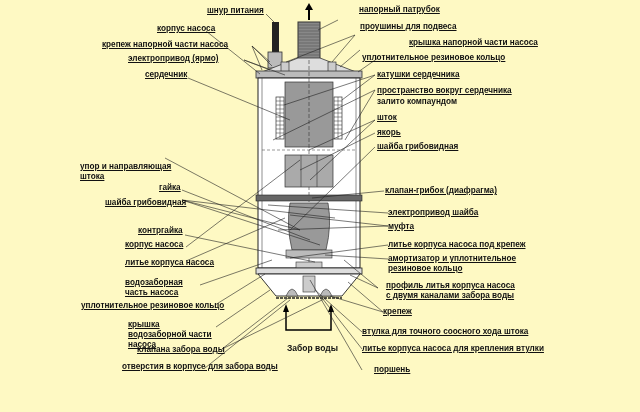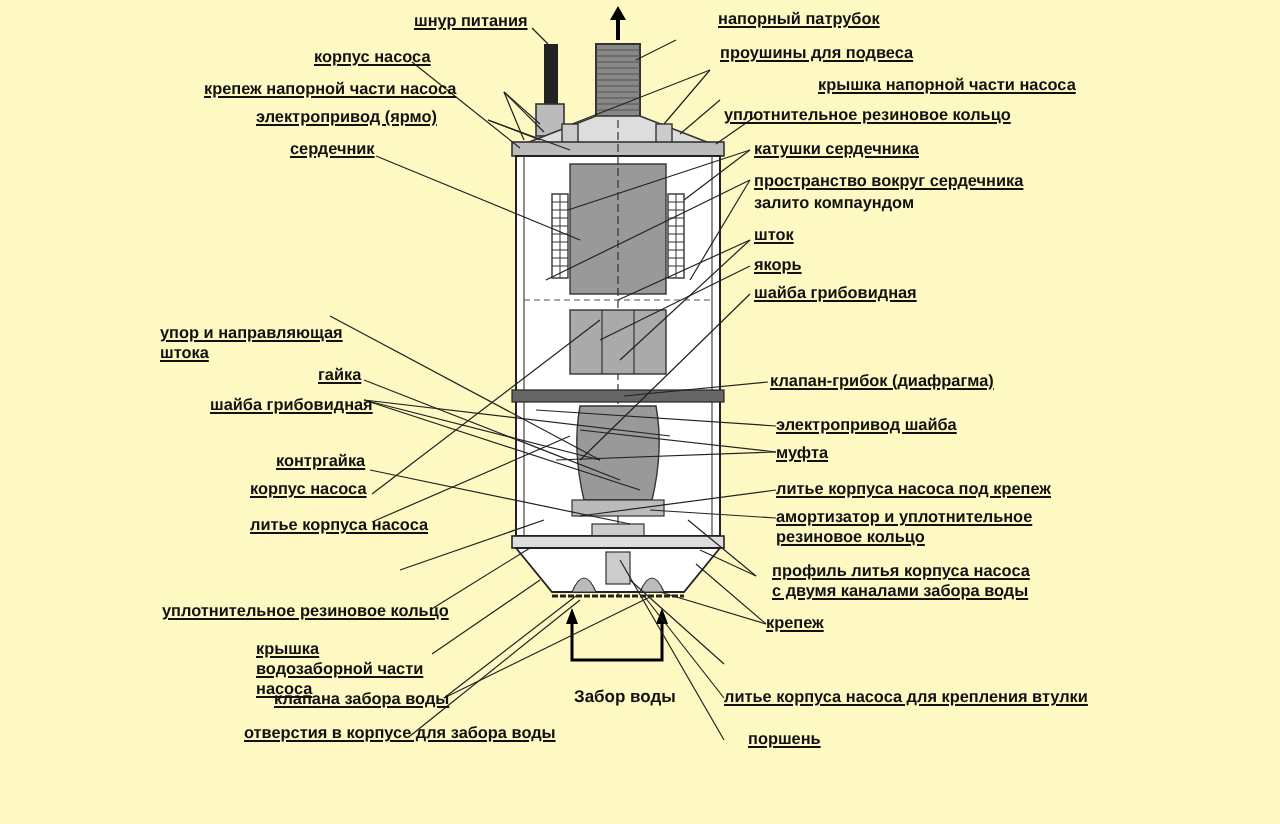--- a/index.html
+++ b/index.html
@@ -161,20 +161,21 @@
   <div class="lbl" style="left:157px;top:24px;">корпус насоса</div>
   <div class="lbl" style="left:102px;top:40px;">крепеж напорной части насоса</div>
   <div class="lbl" style="left:128px;top:54px;">электропривод (ярмо)</div>
   <div class="lbl" style="left:145px;top:70px;">сердечник</div>
   <div class="lbl2" style="left:80px;top:162px;width:100px;">упор и направляющая штока</div>
   <div class="lbl" style="left:159px;top:183px;">гайка</div>
   <div class="lbl" style="left:105px;top:198px;">шайба грибовидная</div>
   <div class="lbl" style="left:138px;top:226px;">контргайка</div>
   <div class="lbl" style="left:125px;top:240px;">корпус насоса</div>
   <div class="lbl" style="left:125px;top:258px;">литье корпуса насоса</div>
+  <div class="lbl2" style="left:125px;top:278px;width:82px;">водозаборная часть насоса</div>
   <div class="lbl" style="left:81px;top:301px;">уплотнительное резиновое кольцо</div>
   <div class="lbl2" style="left:128px;top:320px;width:92px;">крышка водозаборной части насоса</div>
   <div class="lbl" style="left:137px;top:345px;">клапана забора воды</div>
   <div class="lbl" style="left:122px;top:362px;text-align:right;">отверстия в  корпусе для забора воды</div>
 
   <div class="lbl" style="left:359px;top:5px;">напорный патрубок</div>
   <div class="lbl" style="left:360px;top:22px;">проушины для подвеса</div>
   <div class="lbl" style="left:361px;top:38px;margin-left:48px;">крышка напорной части насоса</div>
   <div class="lbl" style="left:362px;top:53px;">уплотнительное резиновое кольцо</div>
   <div class="lbl" style="left:377px;top:70px;">катушки сердечника</div>
@@ -183,17 +184,18 @@
   <div class="lbl" style="left:377px;top:113px;">шток</div>
   <div class="lbl" style="left:377px;top:128px;">якорь</div>
   <div class="lbl" style="left:377px;top:142px;">шайба грибовидная</div>
   <div class="lbl" style="left:385px;top:186px;">клапан-грибок (диафрагма)</div>
   <div class="lbl" style="left:388px;top:208px;">электропривод шайба</div>
   <div class="lbl" style="left:388px;top:222px;">муфта</div>
   <div class="lbl" style="left:388px;top:240px;">литье корпуса насоса под крепеж</div>
   <div class="lbl2" style="left:388px;top:254px;width:130px;">амортизатор и уплотнительное резиновое кольцо</div>
   <div class="lbl2" style="left:386px;top:281px;width:130px;">профиль литья корпуса насоса с двумя каналами забора воды</div>
   <div class="lbl" style="left:383px;top:307px;">крепеж</div>
+  <div class="lbl" style="left:362px;top:327px;">втулка для точного соосного хода штока</div>
   <div class="lbl" style="left:362px;top:344px;">литье корпуса насоса для крепления втулки</div>
   <div class="lbl" style="left:362px;top:365px;padding-left:12px;">поршень</div>
 
   <div class="ctr" style="left:287px;top:343px;">Забор воды</div>
 </div>
 
 </body></html>

